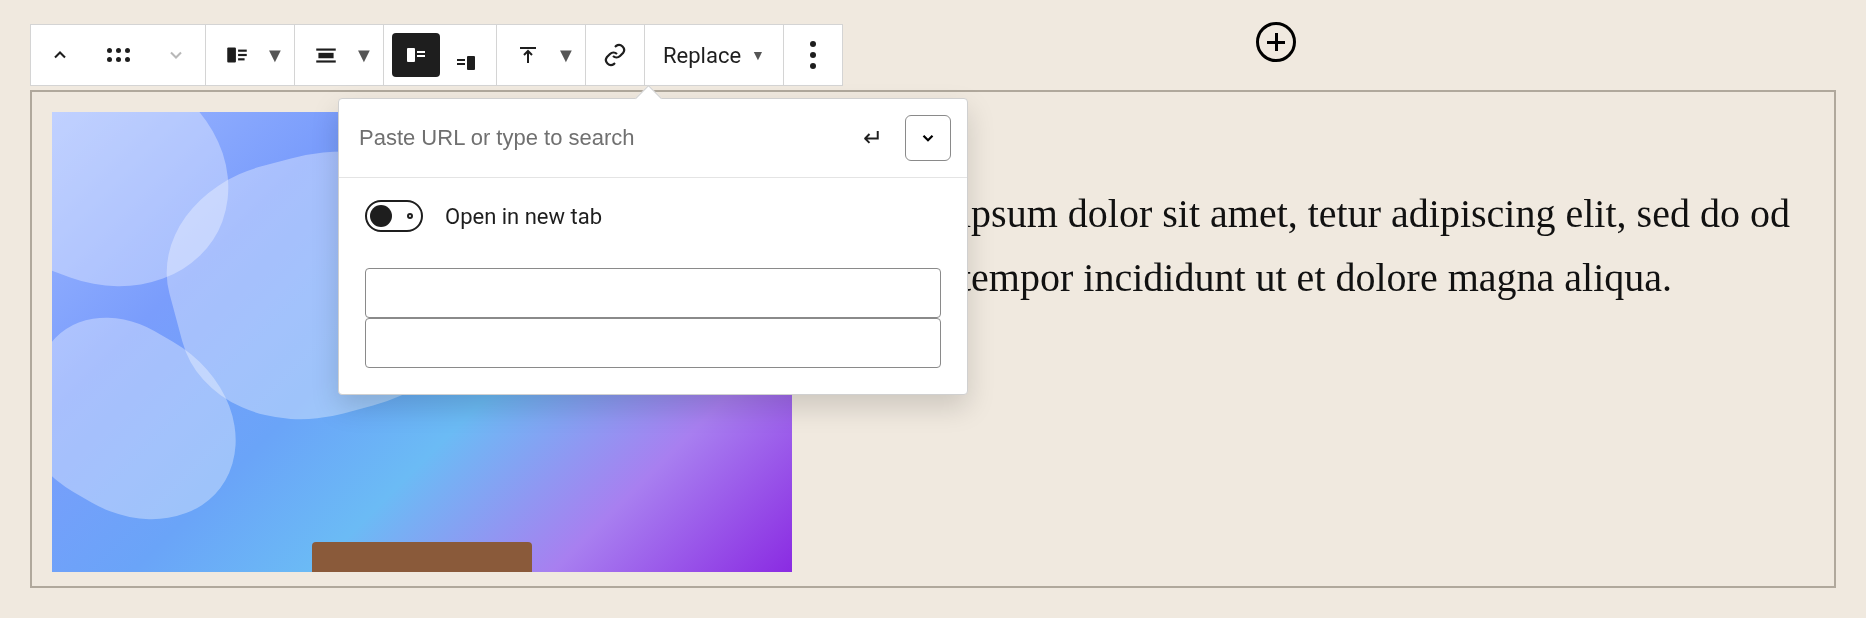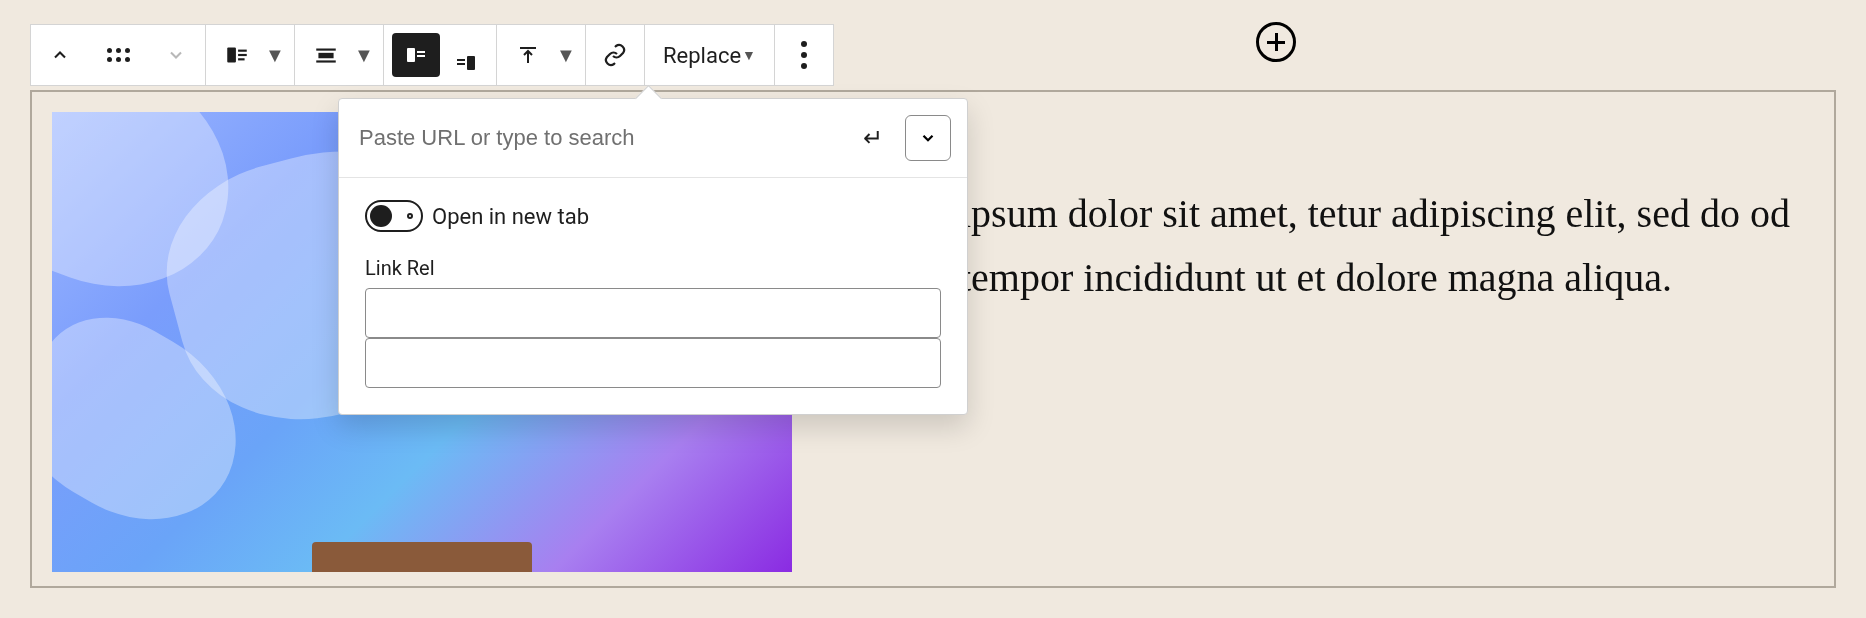--- a/index.html
+++ b/index.html
@@ -55,21 +55,21 @@
     min-width: 48px;
     height: auto;
   }
   .tb-btn.adjacent {
     margin: 8px 8px 8px 0;
     min-width: 44px;
   }
   .tb-replace {
     display: flex;
     align-items: center;
-    gap: 1px;
+    gap: 10px;
     padding: 0 18px;
     font-size: 22px;
     color: #1e1e1e;
     cursor: pointer;
   }
   .tb-replace .arrow { color: #555; font-size: 14px; }
   .svg-icon { display:block; }
   .drag-dots {
     display: grid;
     grid-template-columns: repeat(3, 5px);
@@ -185,21 +185,21 @@
   .expand-btn {
     width:46px; height:46px;
     border:1px solid #8a8a8a;
     border-radius:6px;
     background:#fff;
     display:flex; align-items:center; justify-content:center;
     cursor:pointer;
     font-size:18px;
   }
   .opts { padding: 22px 26px 0 26px; }
-  .toggle-row { display:flex; align-items:center; gap:9px; margin-bottom:24px; }
+  .toggle-row { display:flex; align-items:center; gap:22px; margin-bottom:36px; }
   .toggle {
     width:58px; height:32px;
     border:2px solid #1e1e1e;
     border-radius:20px;
     position:relative;
     background:#fff;
     cursor:pointer;
   }
   .toggle .knob {
     position:absolute; left:3px; top:3px;
@@ -356,18 +356,17 @@
   </div>
   <div class="opts">
     <div class="toggle-row">
       <div class="toggle">
         <div class="knob"></div>
         <div class="dot"></div>
       </div>
       <span class="toggle-label">Open in new tab</span>
     </div>
 
-    <label class="field-label">Link Rel</label>
     <input class="text-field" type="text" value="" style="">
 
     <input class="text-field" type="text" value="" style="">
   </div>
 </div>
 
 </body></html>

